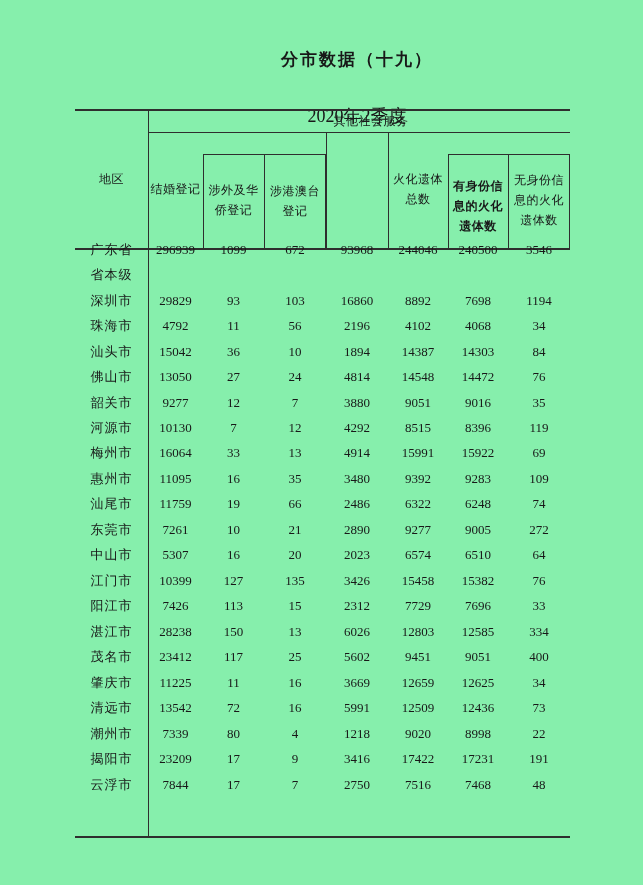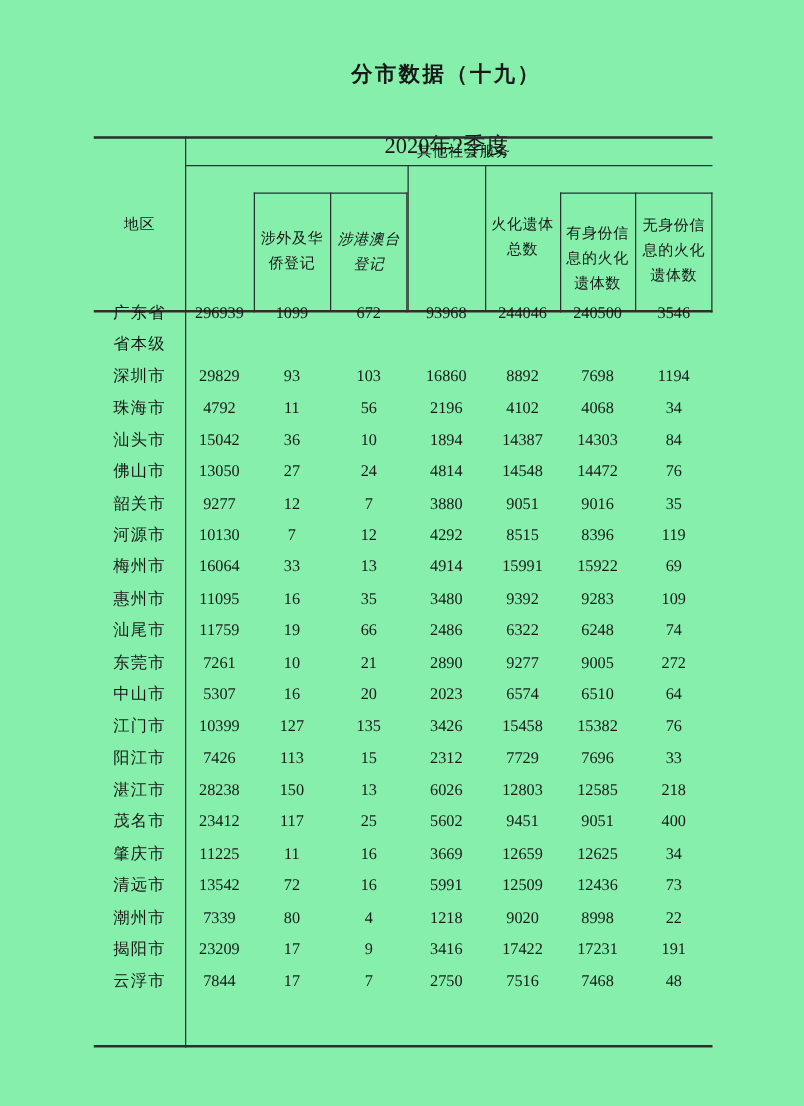--- a/index.html
+++ b/index.html
@@ -46,24 +46,24 @@
   .hcell {
     position:absolute; display:flex;
     align-items:center; justify-content:center;
     text-align:center; font-size:12px; line-height:1.65;
     letter-spacing:0.5px;
   }
   .h-region    { left:0;    top:2px;  width:73px;  height:137px; }
   .h-group     { left:85px; top:2px;  width:422px; height:21px; }
   .h-marriage  { left:73px; top:23px; width:55px;  height:116px; padding:0 2px; box-sizing:border-box; }
   .h-foreign   { left:128px;top:45px; width:61px;  height:94px;  padding:0 5px; box-sizing:border-box; }
-  .h-hkmt      { left:189px;top:45px; width:62px;  height:96px;  padding:14px 6px; box-sizing:border-box;font-style:italic; }
+  .h-hkmt      { left:189px;top:45px; width:62px;  height:96px;  padding:14px 6px; box-sizing:border-box; }
   .h-divorce   { left:251px;top:23px; width:62px;  height:116px; }
   .h-cremtotal { left:313px;top:23px; width:60px;  height:116px; padding:0 5px; box-sizing:border-box; }
-  .h-withid    { left:373px;top:45px; width:60px;  height:106px;  padding:0 5px; box-sizing:border-box; }
+  .h-withid    { left:373px;top:45px; width:60px;  height:106px;  padding:0 5px; box-sizing:border-box;font-weight:bold; }
   .h-noid      { left:433px;top:45px; width:62px;  height:94px;  padding:0 6px; box-sizing:border-box; }
   
   .tbody { position:absolute; left:0; top:128px; width:495px; height:586px; }
   .trow  { display:flex; height:25.48px; }
   .cell  {
     display:flex; align-items:center; justify-content:center;
     font-size:13px; white-space:nowrap;
   }
   .c0 { width:73px; letter-spacing:1px; }
   .c1 { width:55px; }
@@ -91,20 +91,21 @@
     <div class="line v-region"></div>
     <div class="line v-divorce"></div>
     <div class="line v-cremtotal"></div>
     <div class="hbox hbox-marriage"></div>
     <div class="hbox hbox-cremation"></div>
     <div class="line v-mar-div"></div>
     <div class="line v-crem-div"></div>
 
     <div class="hcell h-region">地区</div>
     <div class="hcell h-group">其他社会服务</div>
+    <div class="hcell h-marriage">结婚登记</div>
     <div class="hcell h-foreign">涉外及华侨登记</div>
     <div class="hcell h-hkmt">涉港澳台登记</div>
     <div class="hcell h-cremtotal">火化遗体总数</div>
     <div class="hcell h-withid">有身份信息的火化遗体数</div>
     <div class="hcell h-noid">无身份信息的火化遗体数</div>
 
     <div class="tbody" id="tbody">
   <div class="trow">
     <div class="cell c0">广东省</div>
     <div class="cell c1">296939</div>
@@ -272,21 +273,21 @@
   </div>
 
   <div class="trow">
     <div class="cell c0">湛江市</div>
     <div class="cell c1">28238</div>
     <div class="cell c2">150</div>
     <div class="cell c3">13</div>
     <div class="cell c4">6026</div>
     <div class="cell c5">12803</div>
     <div class="cell c6">12585</div>
-    <div class="cell c7">218</div>
+    <div class="cell c7">334</div>
   </div>
 
   <div class="trow">
     <div class="cell c0">茂名市</div>
     <div class="cell c1">23412</div>
     <div class="cell c2">117</div>
     <div class="cell c3">25</div>
     <div class="cell c4">5602</div>
     <div class="cell c5">9451</div>
     <div class="cell c6">9051</div>

